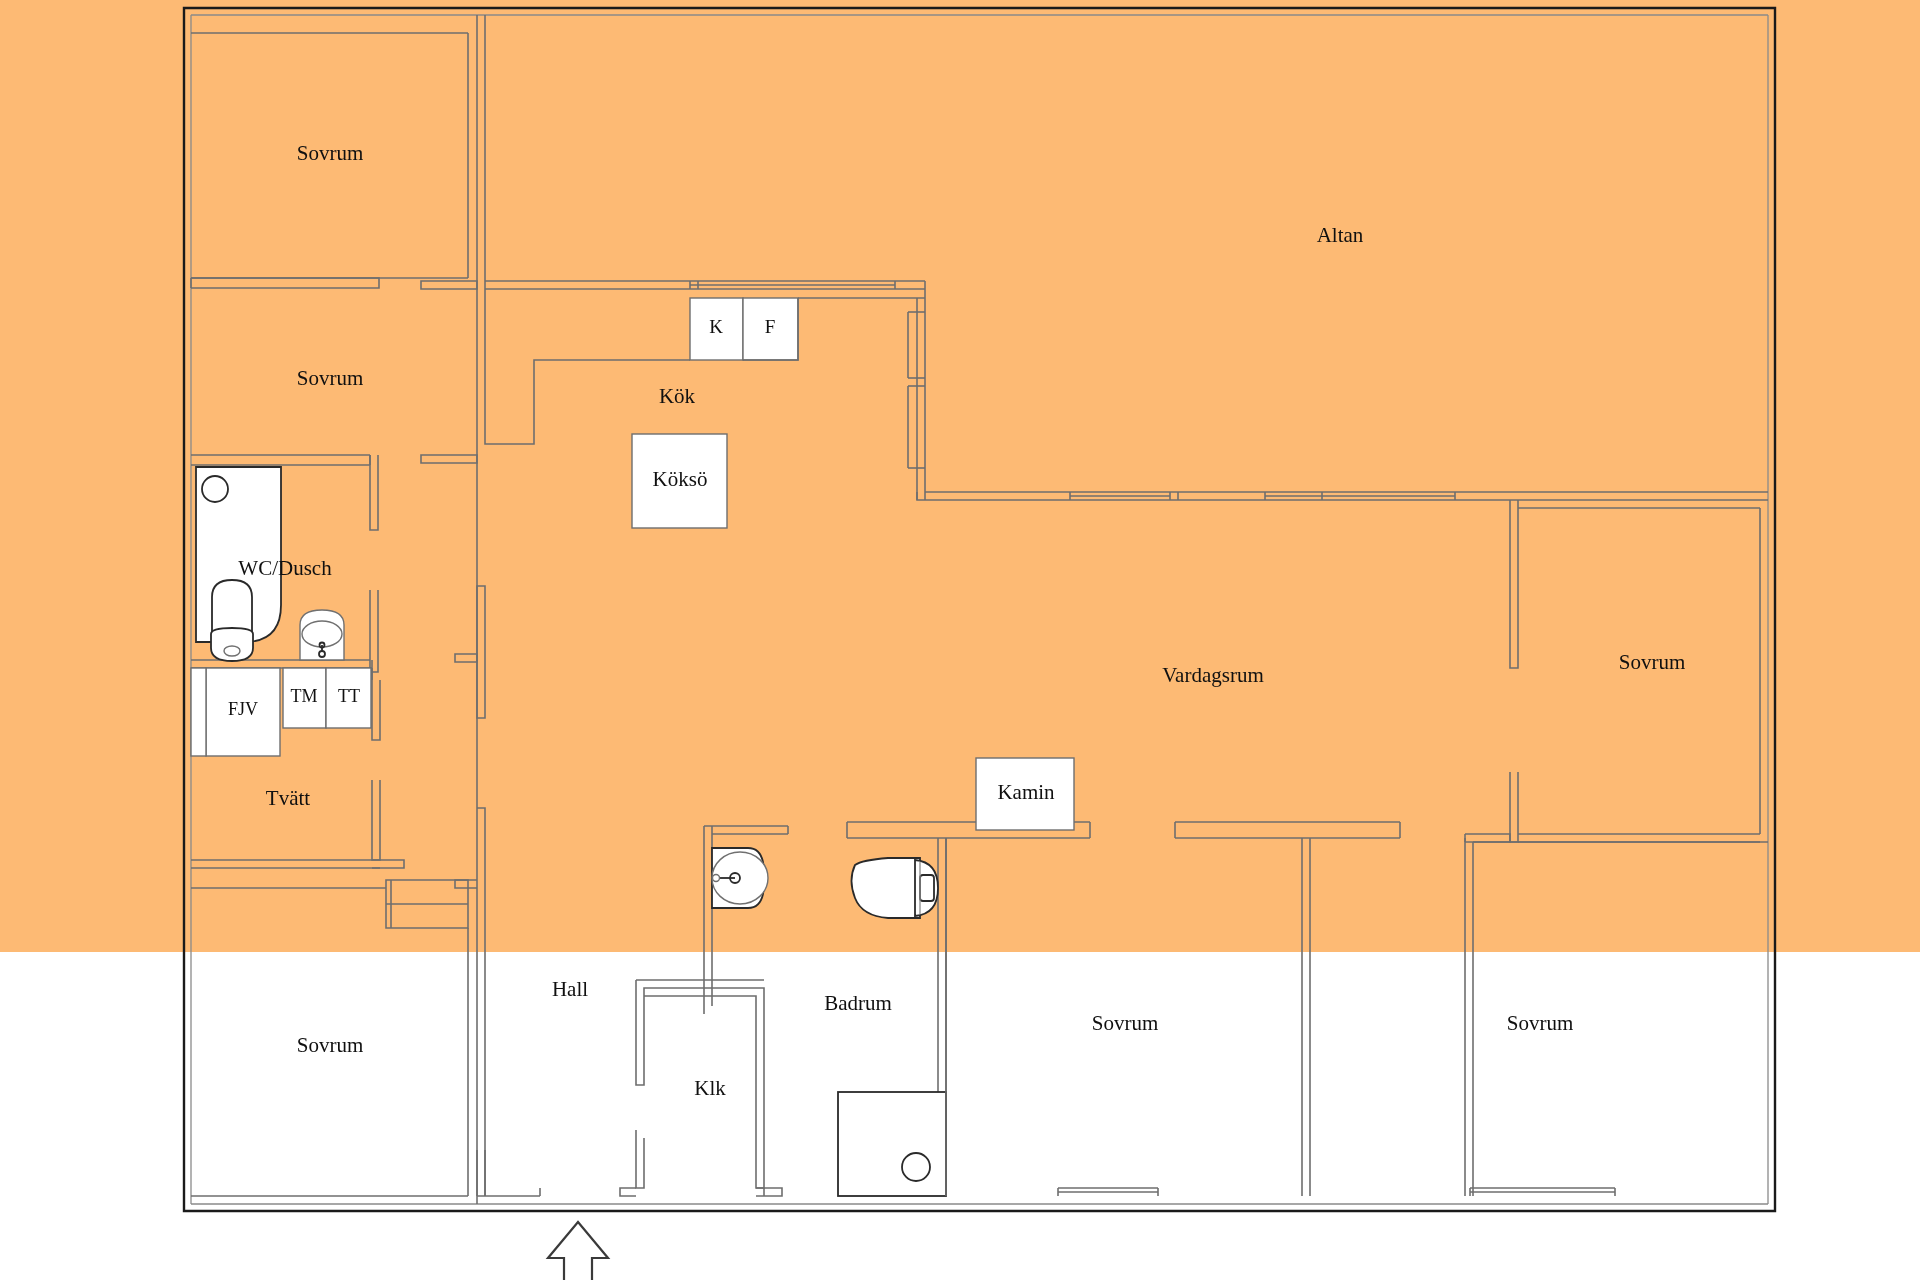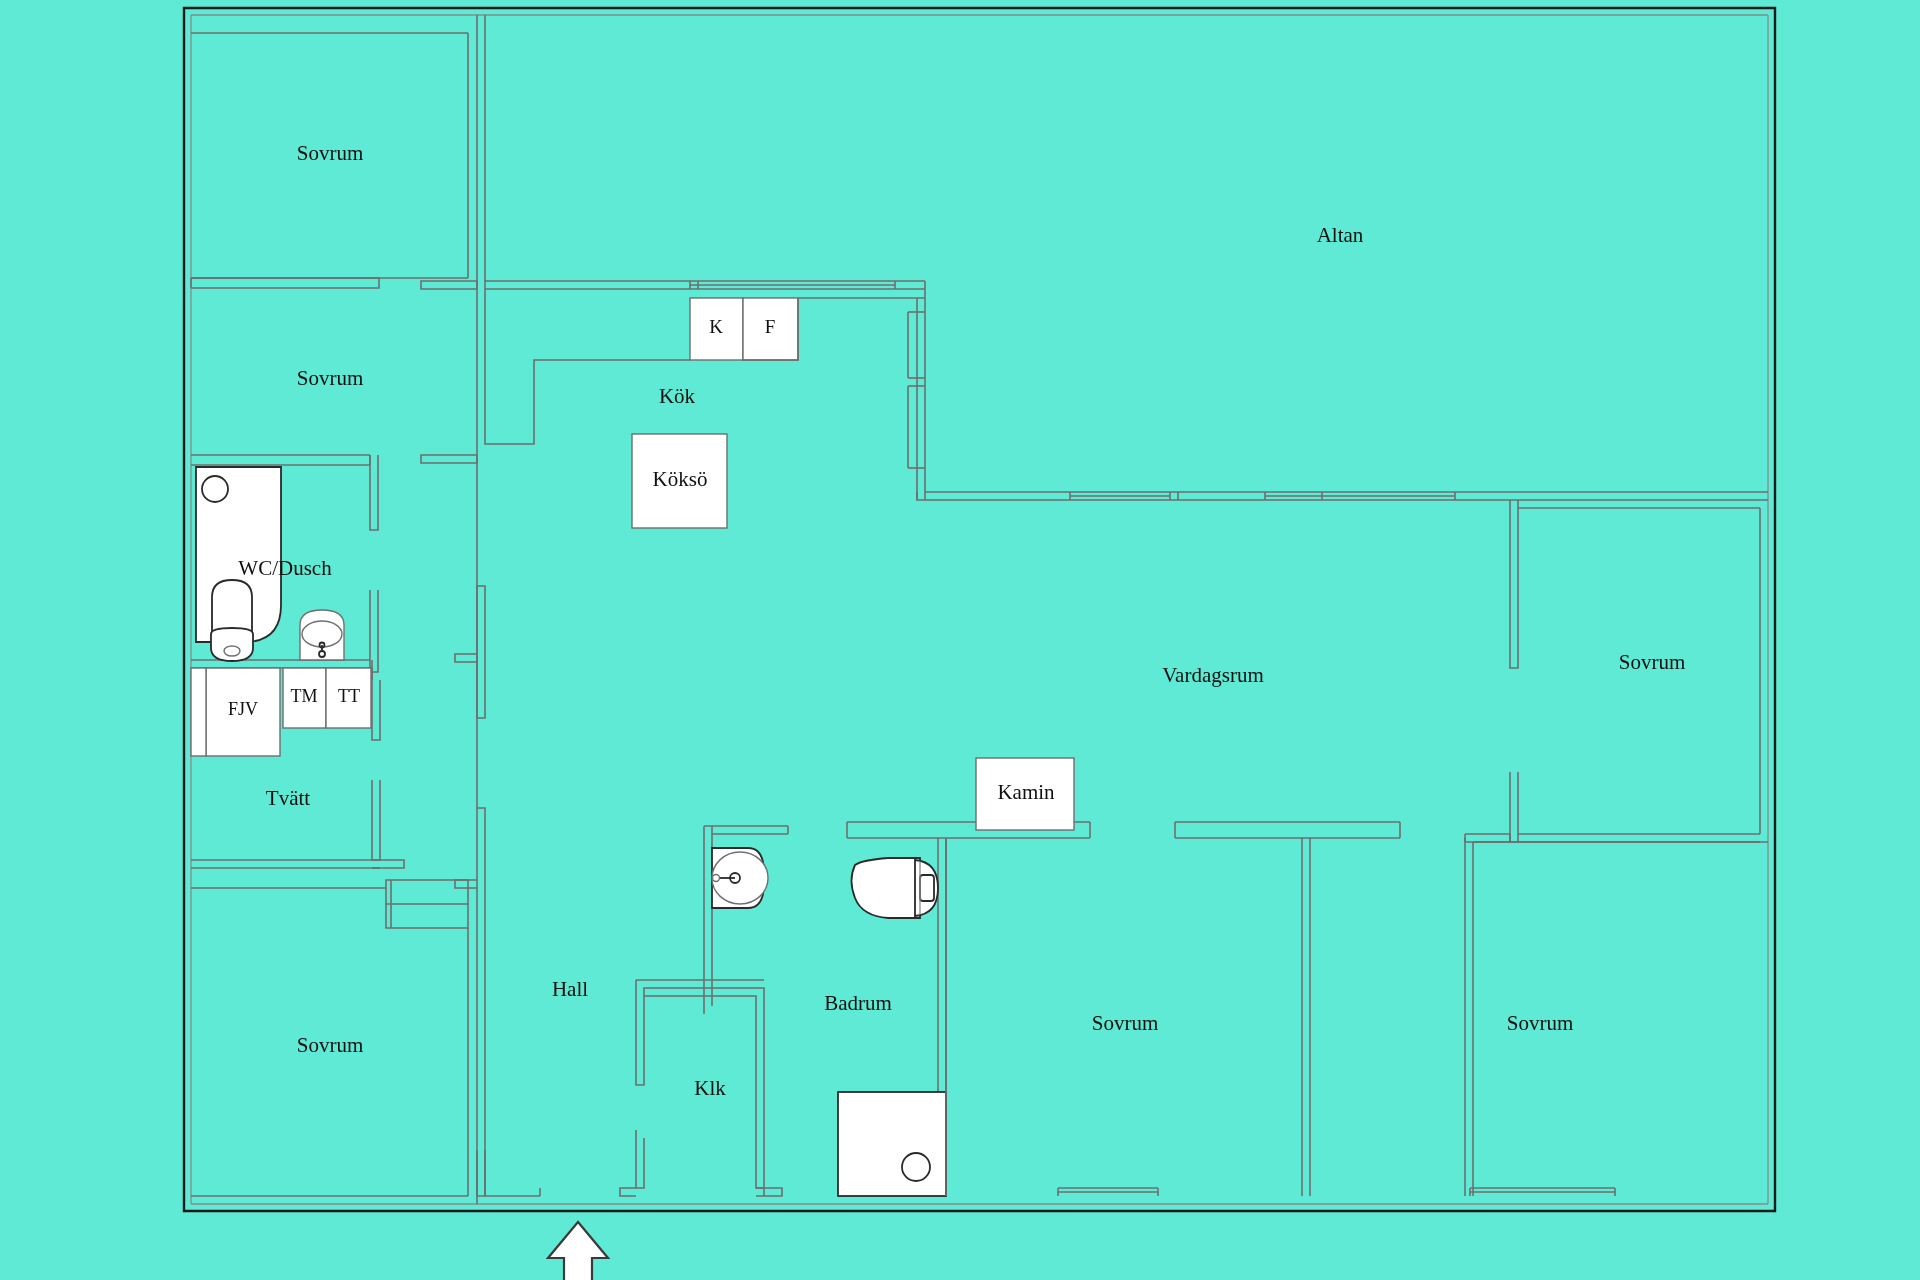--- a/index.html
+++ b/index.html
@@ -8,22 +8,22 @@
     padding: 0;
     background: #ffffff;
     width: 1920px;
     height: 1280px;
     overflow: hidden;
     font-family: "Liberation Serif", "DejaVu Serif", serif;
   }
   #plan-wrap {
     position: relative;
     width: 1920px;
-    height: 1280px;
-    background: #5eead4;
+    height: 952px;
+    background: #fdba74;
   }
   svg#floorplan {
     display: block;
     width: 1920px;
     height: 1280px;
   }
   .wall-outer { fill: none; stroke: #1a1a1a; stroke-width: 2.4; }
   .wall-inner { fill: none; stroke: #6e6e6e; stroke-width: 1.6; }
   .wall-thin  { fill: none; stroke: #8a8a8a; stroke-width: 1.3; }
   .fixture    { fill: #ffffff; stroke: #2a2a2a; stroke-width: 1.8; }

